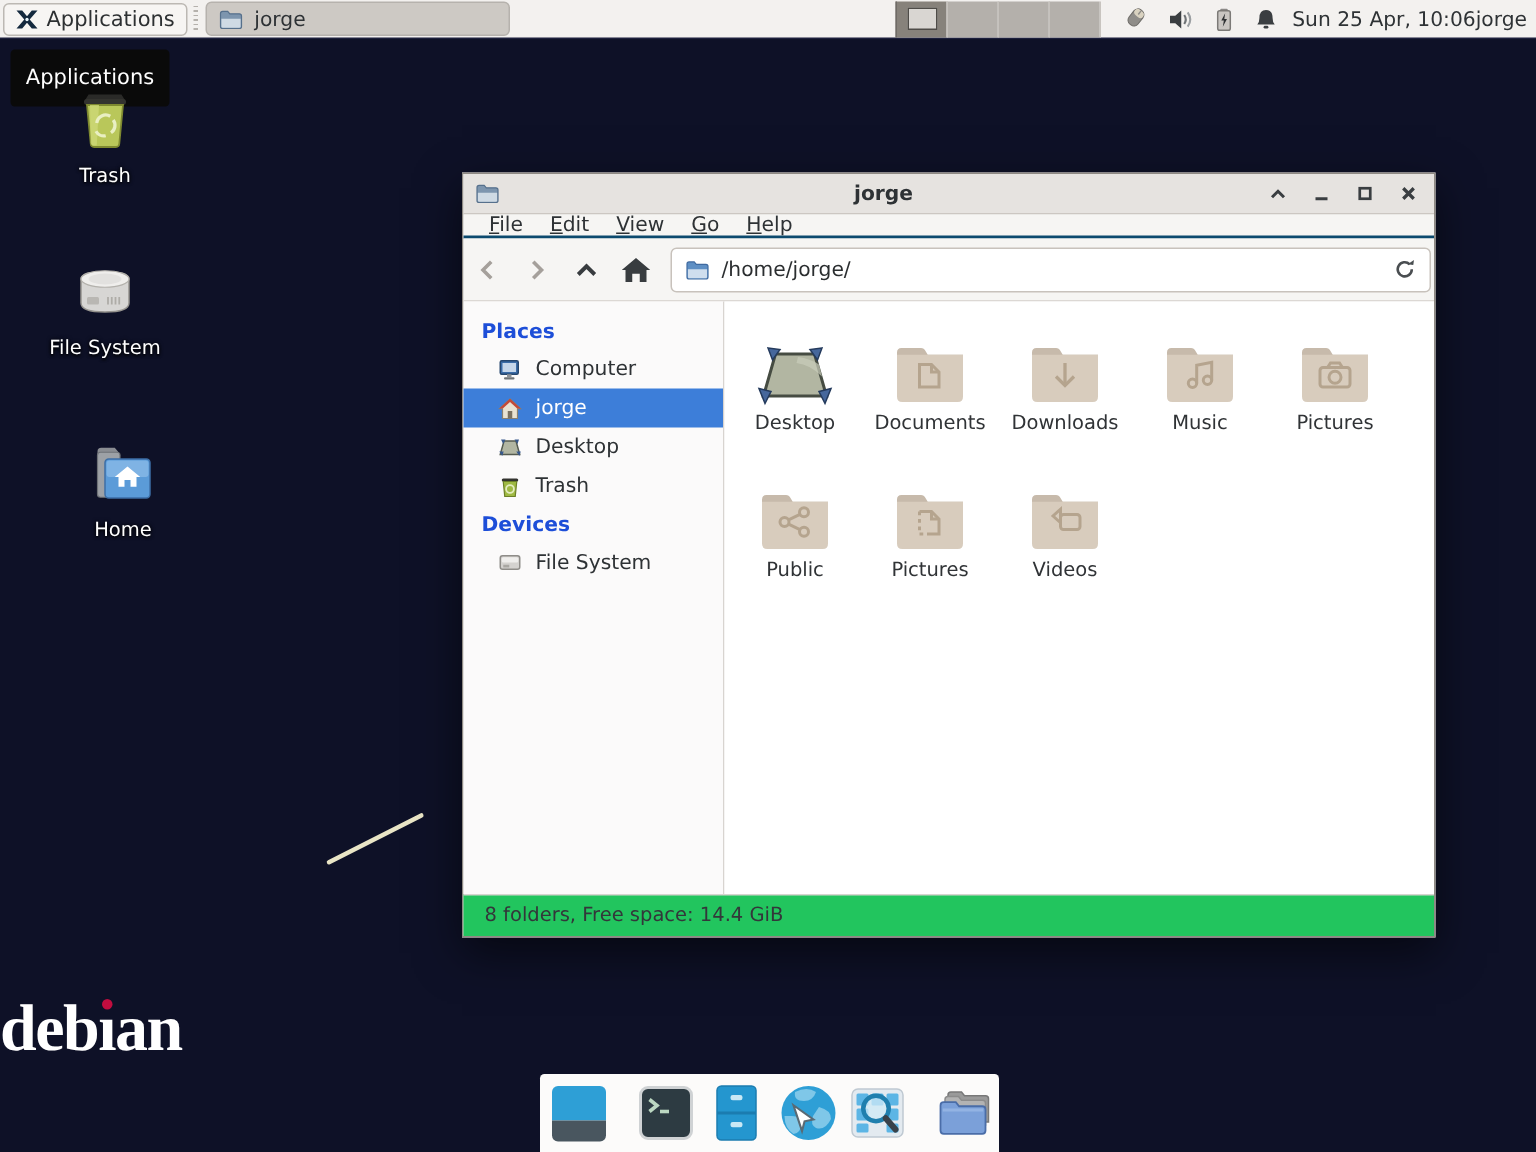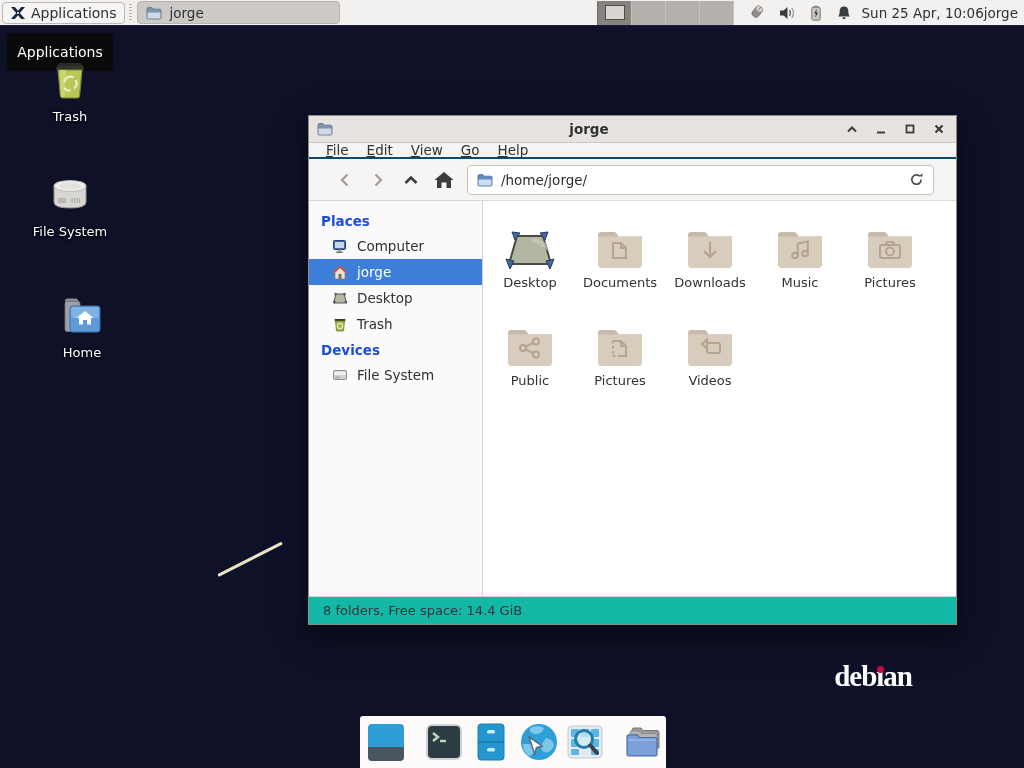--- a/index.html
+++ b/index.html
@@ -47,41 +47,41 @@
   .titlebar { height:27px; background:#e6e3e0; border-bottom:1px solid #ccc7c2; display:flex;
               align-items:center; padding:0 8px; gap:6px; flex:none; }
   .title { flex:1; text-align:center; font-weight:bold; font-size:13.5px; color:#2e3235; }
   .tb-btns { display:flex; gap:15px; margin-right:2px; align-items:center; }
   .tb-btn { width:14px; height:14px; display:flex; align-items:center; justify-content:center; }
   .menubar { height:16px; background:#f6f5f3; display:flex; align-items:center; padding-left:8px;
              font-size:13.5px; color:#2e3235; flex:none; border-bottom:2px solid #0c4a6e; }
   .menu-item { display:inline-block; padding:3px 9px; }
   .menu-item::first-letter { text-decoration:underline; }
   .toolbar { height:42px; background:#f6f5f3; border-bottom:1px solid #dcd8d4; display:flex;
-             align-items:center; padding:0 22px; gap:5px; flex:none; }
+             align-items:center; padding:0 2px; gap:5px; flex:none; }
   .nav-btn { width:28px; height:28px; display:flex; align-items:center; justify-content:center; }
   .pathbar { flex:1; height:30px; margin-left:4px; background:#fff; border:1px solid #c8c2bc; border-radius:4px;
              display:flex; align-items:center; padding:0 9px; gap:8px; font-size:13.5px; color:#2b2e30; }
   .reload { margin-left:auto; display:flex; align-items:center; }
   .winbody { flex:1; display:flex; min-height:0; }
   .sidebar { width:174px; background:#fbfafa; border-right:1px solid #d8d4d0; padding-top:7px;
              font-size:13.5px; color:#2e3235; flex:none; }
   .side-header { font-weight:bold; padding:5px 12px 4px 12px; color:#1d4ed8; }
   .side-item { display:flex; align-items:center; gap:9px; padding:4px 10px 4px 23px; height:26px; }
   .side-item.selected { background:#3d7ed9; color:#fff; }
   .main { flex:1; padding:12px 0 0 2px; display:flex; flex-wrap:wrap; align-content:flex-start; background:#fff; }
   .fcell { width:90px; height:98px; display:flex; flex-direction:column; align-items:center; }
   .fcell .ficon { margin-top:6px; height:52px; display:flex; align-items:flex-end; }
   .flabel { margin-top:4px; font-size:13px; color:#303336; }
-  .statusbar { height:28px; background:#14b8a6; border-top:1px solid #d8d4d0; display:flex; align-items:center;
+  .statusbar { height:28px; background:#22c55e; border-top:1px solid #d8d4d0; display:flex; align-items:center;
                padding-left:14px; font-size:13px; color:#33373a; flex:none; }
 
   
-  .wordmark { position:absolute; left:0; top:660px; width:912px; text-align:right;
-              font-family:"Liberation Serif","DejaVu Serif",serif; font-size:29px; font-weight:600;
+  .wordmark { position:absolute; left:0; top:660px; width:912px; text-align:left;
+              font-family:"Liberation Serif","DejaVu Serif",serif; font-size:44px; font-weight:600;
               color:#fff; letter-spacing:-1px; }
   .i-wrap { position:relative; display:inline-block; }
   .i-dot { position:absolute; left:50%; top:6px; width:7px; height:7px; margin-left:-3px;
            border-radius:50%; background:#c10d3f; }
 
   
   .dock { position:absolute; left:360px; top:716px; width:306px; height:52px; background:#fcfbfa;
           border-radius:3px 3px 0 0; display:flex; align-items:center; padding:0 6px; gap:7px; }
   .dock-sep { width:2px; height:36px; background:#b9b6b2; margin:0 2px; }
   .dock-icon { width:40px; height:40px; position:relative; flex:none; }

